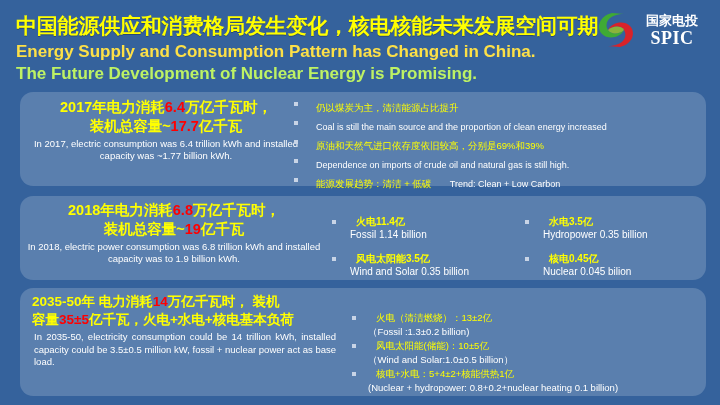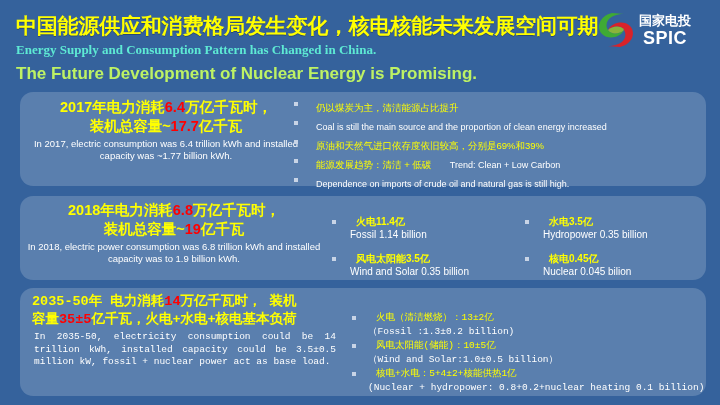--- a/index.html
+++ b/index.html
@@ -14,42 +14,42 @@
   
   .header{position:absolute;left:0;top:0;width:720px;height:86px;}
   .title-cn{
     position:absolute;left:16px;top:12px;
     font-size:21px;font-weight:bold;color:#ffff00;
     letter-spacing:-0.2px;white-space:nowrap;
     text-shadow:0 1px 0 rgba(0,0,0,.25);
   }
   .title-en1{
     position:absolute;left:16px;top:42px;
-    font-size:13px;font-weight:bold;color:#5eead4;white-space:nowrap;font-family:Liberation Serif, serif;
+    font-size:17px;font-weight:bold;color:#fde047;white-space:nowrap;
   }
   .title-en2{
     position:absolute;left:16px;top:64px;
     font-size:17px;font-weight:bold;color:#bef264;white-space:nowrap;
   }
 
   
   .logo{position:absolute;right:8px;top:7px;width:118px;height:46px;display:flex;align-items:center;}
   .logo-mark{width:44px;height:44px;flex:0 0 44px;}
-  .logo-text{margin-left:1px;line-height:1;}
+  .logo-text{margin-left:8px;line-height:1;font-family:Liberation Serif, serif;}
   .logo-cn{font-size:13px;font-weight:bold;color:#ffffff;letter-spacing:0px;white-space:nowrap;}
   .logo-en{font-size:18px;font-weight:bold;color:#ffffff;letter-spacing:.5px;margin-top:2px;white-space:nowrap;text-align:center;}
 
   
   .panel{
     position:absolute;left:20px;width:686px;
     background:#5a7fae;border-radius:13px;
   }
   .p1{top:92px;height:94px;}
   .p2{top:196px;height:84px;}
-  .p3{top:288px;height:108px;font-family:Liberation Mono, monospace;}
+  .p3{top:288px;height:108px;}
 
   .left-col{position:absolute;left:0;top:0;}
   .right-col{position:absolute;top:0;}
 
   .cn-head{
     color:#ffff00;font-weight:bold;text-align:center;white-space:nowrap;
   }
   .red{color:#ff0000;margin-top:16px;}
   .en-sub{color:#ffffff;text-align:center;font-size:9.5px;line-height:12.4px;}
 
@@ -135,26 +135,26 @@
       <div class="bul">
         <span class="sq"></span>
         <span class="en-line">Coal is still the main source and the proportion of clean energy increased</span>
       </div>
       <div class="bul">
         <span class="sq"></span>
         <span class="cn-line">原油和天然气进口依存度依旧较高，分别是69%和39%</span>
       </div>
       <div class="bul">
         <span class="sq"></span>
+        <span class="en-line">Dependence on imports of crude oil and natural gas is still high.</span>
+      </div>
+      <div class="bul">
+        <span class="sq"></span>
         <span class="cn-line">能源发展趋势：清洁 + 低碳</span>
         <span class="en-line" style="margin-left:14px;">Trend: Clean + Low Carbon</span>
-      </div>
-      <div class="bul">
-        <span class="sq"></span>
-        <span class="en-line">Dependence on imports of crude oil and natural gas is still high.</span>
       </div>
     </div>
   </div>
 
   <div class="panel p2">
     <div class="left-col b2l">
       <div class="cn-head">
         <span>2018年电力消耗</span><span class="red">6.8</span><span>万亿千瓦时，</span>
       </div>
       <div class="cn-head">

